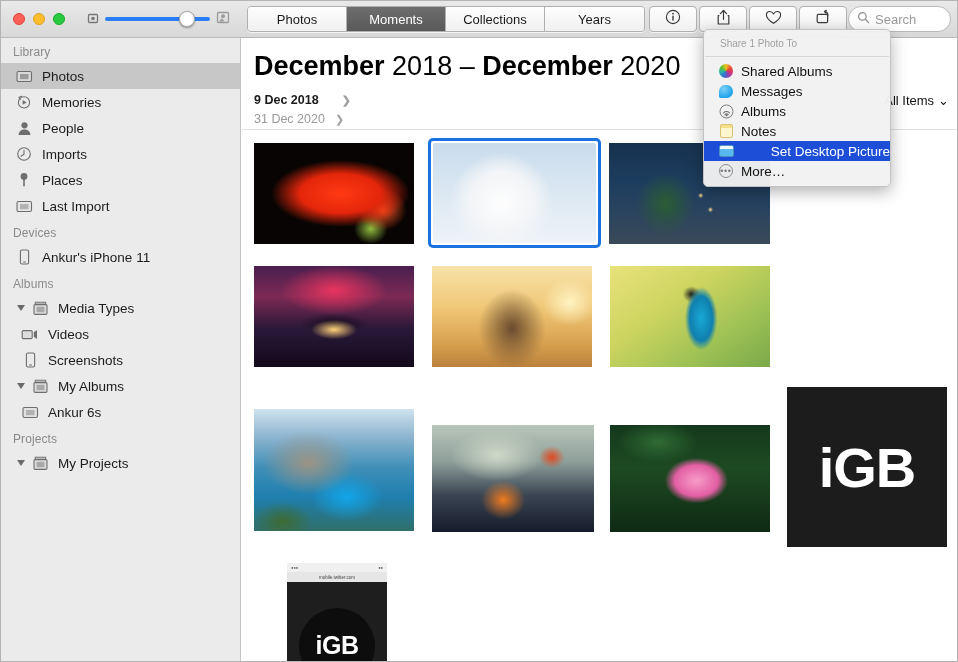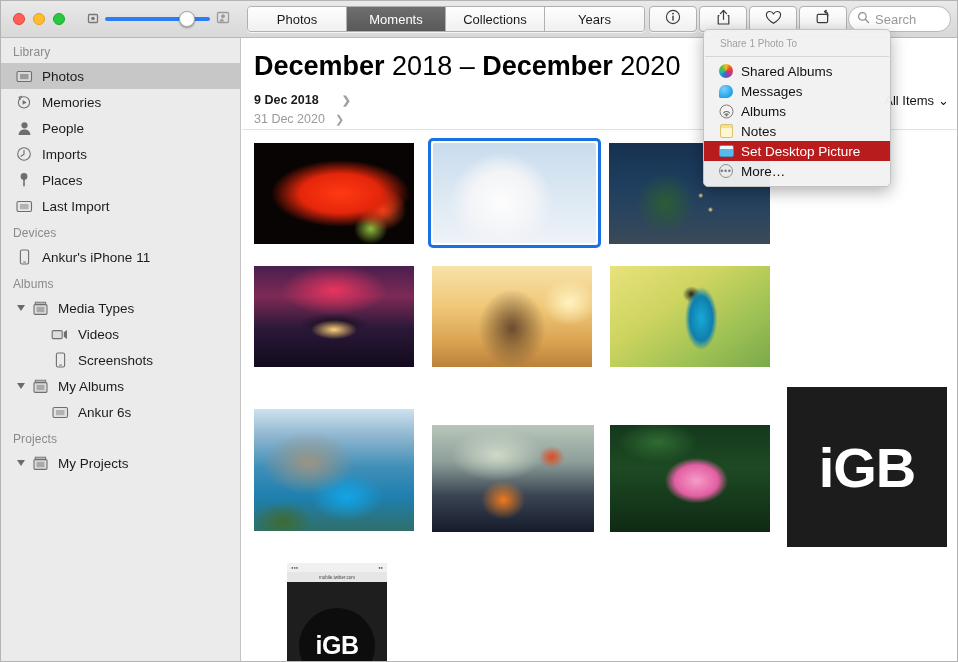--- a/index.html
+++ b/index.html
@@ -109,21 +109,21 @@
   .sb-row {
     display: flex; align-items: center;
     height: 26px; font-size: 13.5px; color: #1c1c1c;
     padding-left: 12px;
   }
   .sb-row.selected { background: #c7c7c7; }
   .sb-icon {
     width: 22px; display: flex; align-items: center; justify-content: center;
     margin-right: 7px; flex: 0 0 22px;
   }
-  .sb-row.indent2 { padding-left: 48px; }
+  .sb-row.indent2 { padding-left: 18px; }
   .tri {
     width: 0; height: 0;
     border-left: 5px solid #6b6b6b;
     border-top: 3.5px solid transparent;
     border-bottom: 3.5px solid transparent;
     margin-right: 4px; flex: 0 0 5px;
   }
   .tri.open {
     border-left: 4.5px solid transparent;
     border-right: 4.5px solid transparent;
@@ -198,21 +198,21 @@
   #menuTitle {
     font-size: 10px; color: #a0a0a0;
     padding: 4px 0 7px 16px;
   }
   #menuSep { height: 1px; background: #d6d6d6; margin: 0 1px 4px 1px; }
   .mi {
     display: flex; align-items: center;
     height: 20px; padding-left: 14px; gap: 7px;
     font-size: 13.5px; color: #111;
   }
-  .mi.hl { background: #b91c1c; color: #fff; }
+  .mi.hl { background: #1d4ed8; color: #fff; justify-content: space-between; }
   .mi-icon { width: 16px; height: 16px; flex: 0 0 16px; display:flex; align-items:center; justify-content:center; }
 
   .ic-pinwheel {
     width: 14px; height: 14px; border-radius: 50%;
     background: conic-gradient(#f4c220,#e8572b,#d8326e,#8b46b5,#2f74d0,#2bb4a8,#5fc132,#f4c220);
   }
   .ic-mail {
     width: 14px; height: 13px; border-radius: 2px;
     background: linear-gradient(135deg,#cfe4f5 0%,#9cc7e8 55%,#6aa6d6 100%);
     border: .5px solid #7ea7c4;

